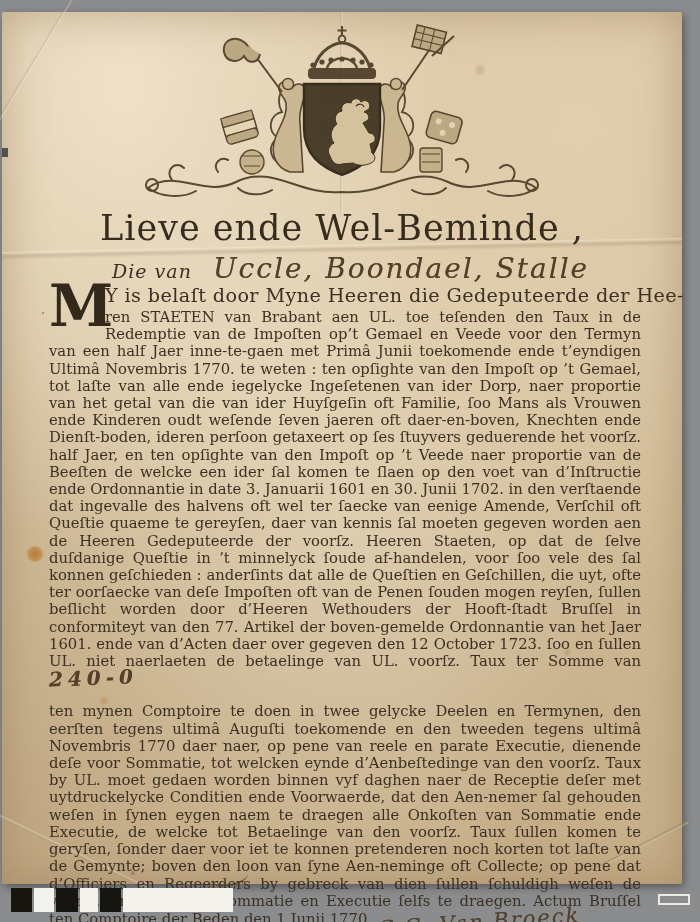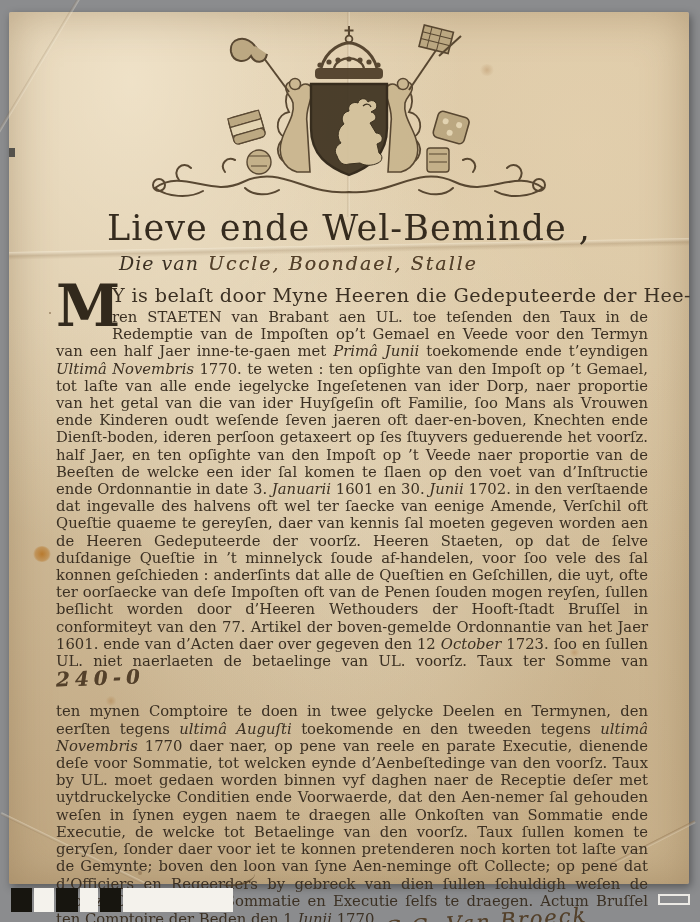--- a/index.html
+++ b/index.html
@@ -6,21 +6,21 @@
   body{
     width:700px;height:922px;overflow:hidden;
     background:#8b8c8e;
     font-family:"DejaVu Serif", serif;
     position:relative;
   }
   .stage{position:absolute;left:0;top:0;width:700px;height:922px;}
 
   
   .paper{
-    position:absolute;left:9px;top:12px;width:680px;height:872px;
+    position:absolute;left:2px;top:12px;width:680px;height:872px;
     background:
       radial-gradient(ellipse at 18% 8%, rgba(255,246,226,.55), transparent 42%),
       radial-gradient(ellipse at 85% 15%, rgba(235,215,180,.45), transparent 45%),
       radial-gradient(ellipse at 50% 55%, rgba(255,249,232,.30), transparent 60%),
       radial-gradient(ellipse at 80% 95%, rgba(168,137,96,.30), transparent 50%),
       radial-gradient(ellipse at 5% 95%, rgba(162,131,92,.35), transparent 45%),
       linear-gradient(173deg,#dcc9a8 0%, #d7c4a2 45%, #d0bb96 100%);
     box-shadow: inset 0 0 46px rgba(118,89,53,.38), 2px 3px 9px rgba(0,0,0,.38);
     border-radius:2px;
   }
@@ -80,40 +80,40 @@
   }
   .salutation{
     position:absolute;left:110px;top:240px;width:520px;
     color:#3b3023;white-space:nowrap;
   }
   .salutation .printed{font-style:italic;font-size:19px;letter-spacing:1px;text-align:right;}
   .hand{
     font-style:italic;color:#53402a;letter-spacing:2px;
     text-shadow:0 0 .4px rgba(83,64,42,.6);
   }
-  .salutation .hand{font-size:19px;margin-left:4px;}
+  .salutation .hand{font-size:28px;margin-left:16px;}
 
   .body-block{
     position:absolute;left:47px;top:272px;width:592px;
     color:#3b3023;font-size:14.8px;line-height:17.2px;
     text-align:justify;
   }
   .drop-cap{
     float:left;font-size:58px;line-height:44px;height:44px;
     width:56px;font-weight:bold;color:#32291c;letter-spacing:0;
     text-align:left;
   }
   .lead-line{
     font-size:19.2px;line-height:23px;letter-spacing:.4px;
     white-space:nowrap;overflow:visible;text-align:left;
   }
   .para{margin:0;padding:0;}
   .para1{margin-top:1px;}
   .para2{margin-top:15px;}
-  .it{font-style:italic;}
+  .it{}
   .amount{font-size:20px;letter-spacing:5px;font-weight:bold;
     display:inline-block;transform:translateY(1px) rotate(-2deg);}
   .signature{font-size:21px;letter-spacing:2px;display:inline-block;
     transform:rotate(-4deg) translateY(5px);white-space:nowrap;}
   .signature-flourish{
     position:absolute;left:208px;top:856px;width:38px;height:16px;
     border-bottom:2px solid rgba(80,60,35,.65);border-radius:50%;
     transform:rotate(-10deg);
   }
 

